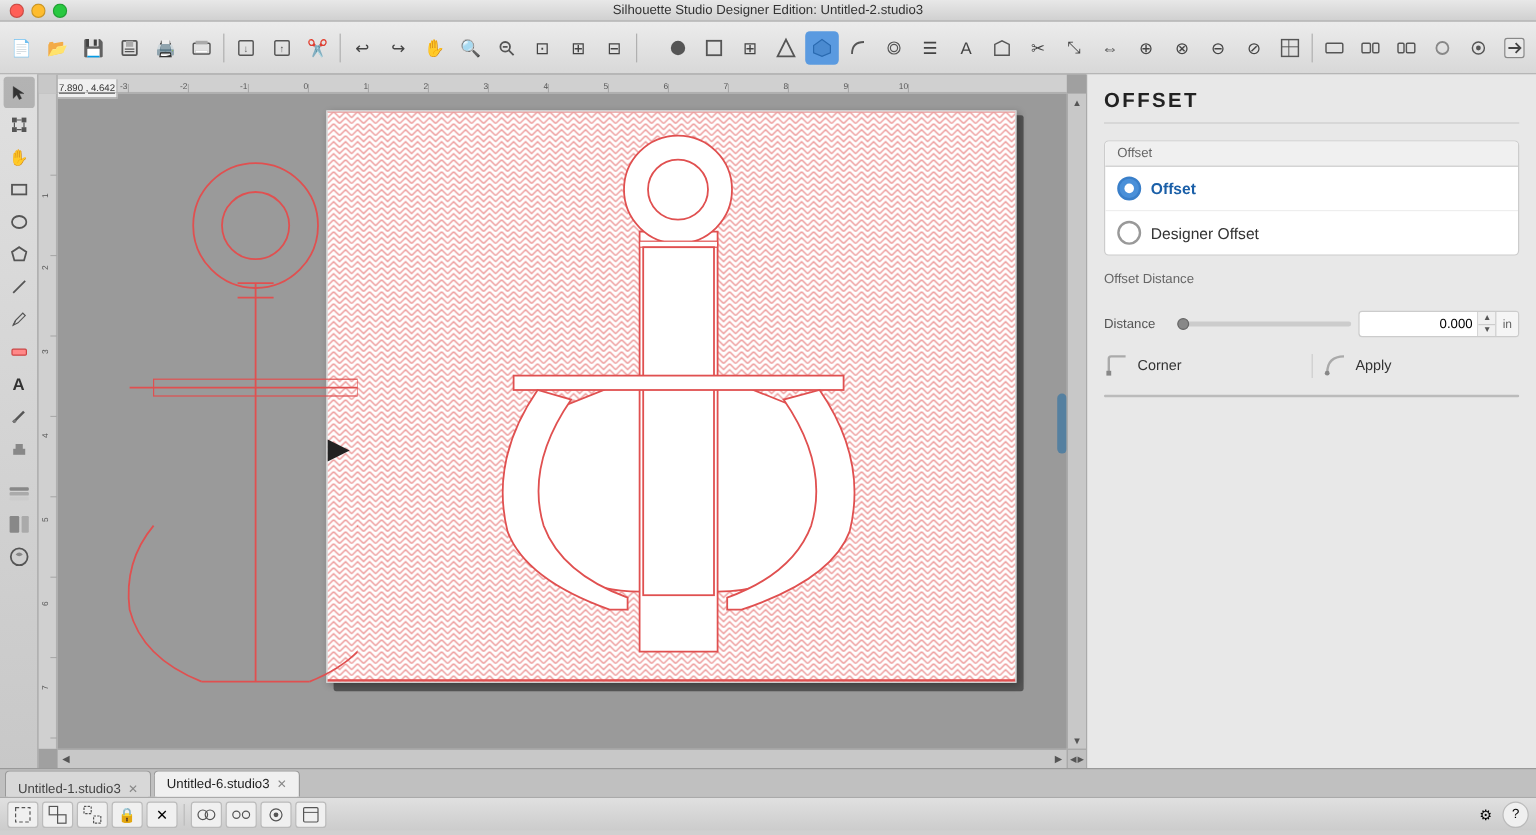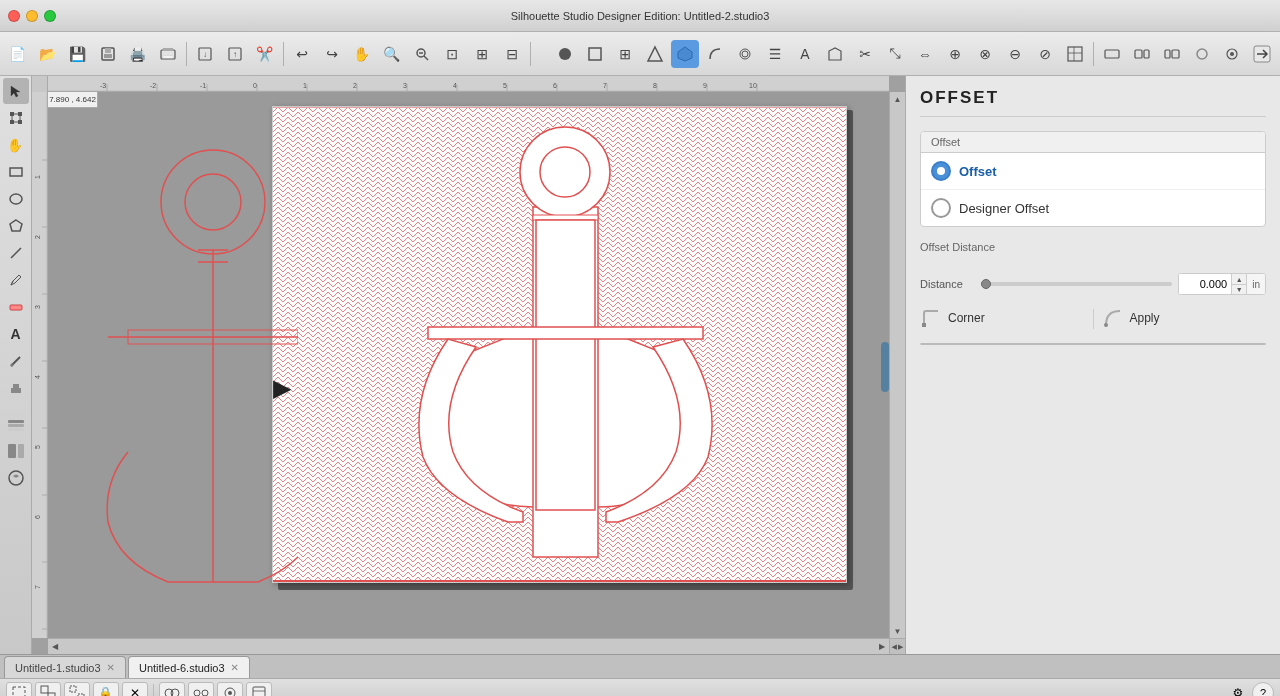--- a/index.html
+++ b/index.html
@@ -1,20 +1,20 @@
 <!DOCTYPE html>
 <html><head>
   <meta charset="utf-8">
   <style>
     * { box-sizing: border-box; margin: 0; padding: 0; }
     body { font-family: -apple-system, BlinkMacSystemFont, 'Helvetica Neue', Arial, sans-serif; font-size: 12px; background: #d0d0d0; width: 1280px; height: 696px; overflow: hidden; }
 
     
     #titlebar {
-      height: 32px;
+      height: 18px;
       background: linear-gradient(to bottom, #e8e8e8, #d0d0d0);
       display: flex;
       align-items: center;
       justify-content: center;
       border-bottom: 1px solid #b0b0b0;
       position: relative;
     }
     #titlebar .window-controls {
       position: absolute;
       left: 8px;
@@ -377,21 +377,21 @@
           <path d="M6,7 Q9,4 12,7 Q9,10 6,7 Z" fill="#888"></path>
         </svg>
     </div>
   </div>
 
   <div id="canvas-area" style="position:relative; flex:1; background:#a0a0a0; overflow:hidden;">
 
     <div style="position:absolute;top:0;left:0;right:16px;height:16px;background:#d0d0d0;border-bottom:1px solid #aaa;z-index:10;">
 
       <div style="position:absolute;left:0;top:0;width:16px;height:16px;background:#c8c8c8;border-right:1px solid #aaa;z-index:11;"></div>
-      <div id="coord-display" style="position:absolute;left:16px;top:16px;padding:0 4px;font-size:8px;color:#333;line-height:16px;white-space:nowrap;">7.890 , 4.642</div>
+      <div id="coord-display" style="position:absolute;left:16px;top:4px;padding:0 4px;font-size:8px;color:#333;line-height:16px;white-space:nowrap;text-decoration:underline;">7.890 , 4.642</div>
 
       <svg style="position:absolute;left:0;top:0;width:100%;height:16px;">
         <line x1="0" y1="15" x2="100%" y2="15" stroke="#aaa" stroke-width="0.5"></line>
 
         <g font-size="7" fill="#555">
           <text x="68" y="12">-3</text>
             <line x1="75" y1="8" x2="75" y2="15" stroke="#888" stroke-width="0.5"></line>
           <text x="118" y="12">-2</text>
             <line x1="125" y1="8" x2="125" y2="15" stroke="#888" stroke-width="0.5"></line>
           <text x="168" y="12">-1</text>
@@ -572,21 +572,21 @@
       <div style="margin-bottom:12px;">
         <div style="font-size:11px;color:#666;margin-bottom:20px;">Offset Distance</div>
 
         <div style="display:flex;align-items:center;gap:6px;">
           <span style="font-size:11px;color:#555;width:55px;">Distance</span>
 
           <div style="flex:1;height:4px;background:#ccc;border-radius:2px;position:relative;">
             <div style="position:absolute;left:0;top:50%;transform:translateY(-50%);width:10px;height:10px;border-radius:50%;background:#888;border:1px solid #666;"></div>
           </div>
 
-          <div style="display:flex;align-items:stretch;border:1px solid #ccc;border-radius:3px;background:white;overflow:hidden;">
+          <div style="display:flex;align-items:stretch;border:1px solid #ccc;border-radius:3px;background:white;overflow:hidden;padding-left:46px;">
             <input type="text" value="0.000" style="width: 52px; border: none; outline: none; padding: 2px 4px; font-size: 11px; text-align: right; background: white;">
             <div style="display:flex;flex-direction:column;border-left:1px solid #ccc;">
               <div style="width:14px;height:10px;display:flex;align-items:center;justify-content:center;font-size:7px;cursor:pointer;background:#f0f0f0;color:#555;">▲</div>
               <div style="width:14px;height:10px;display:flex;align-items:center;justify-content:center;font-size:7px;cursor:pointer;background:#f0f0f0;color:#555;border-top:1px solid #ccc;">▼</div>
             </div>
             <div style="padding:0 5px;font-size:10px;color:#666;background:#f5f5f5;display:flex;align-items:center;border-left:1px solid #ccc;">in</div>
           </div>
         </div>
       </div>
 
@@ -612,21 +612,21 @@
       </div>
 
       <div style="display:flex;gap:0;border:1px solid #bbb;border-radius:4px;overflow:hidden;">
       </div>
     </div>
   </div>
 
 </div>
 
 <div id="tabs-bar" style="height:24px;background:#c0c0c0;border-top:1px solid #999;display:flex;align-items:flex-end;padding:0 4px;">
-  <div style="height:22px;padding:0 10px;background:#d8d8d8;border:1px solid #999;border-bottom:none;border-radius:4px 4px 0 0;display:flex;align-items:center;gap:6px;font-size:11px;cursor:pointer;color:#444;margin-right:2px;">
+  <div style="height:22px;padding:0 10px;background:#d8d8d8;border:1px solid #999;border-bottom:none;border-radius:4px 4px 0 0;display:flex;align-items:flex-end;gap:6px;font-size:11px;cursor:pointer;color:#444;margin-right:2px;">
     <span>Untitled-1.studio3</span>
     <span style="font-size:10px;color:#888;">✕</span>
   </div>
   <div style="height:22px;padding:0 10px;background:#f0f0f0;border:1px solid #999;border-bottom:none;border-radius:4px 4px 0 0;display:flex;align-items:center;gap:6px;font-size:11px;cursor:pointer;color:#222;font-weight:500;margin-right:2px;">
     <span>Untitled-6.studio3</span>
     <span style="font-size:10px;color:#888;">✕</span>
   </div>
 </div>
 
 <div id="bottom-toolbar" style="height:28px;background:linear-gradient(to bottom,#e0e0e0,#cccccc);border-top:1px solid #aaa;display:flex;align-items:center;padding:0 6px;gap:3px;">

